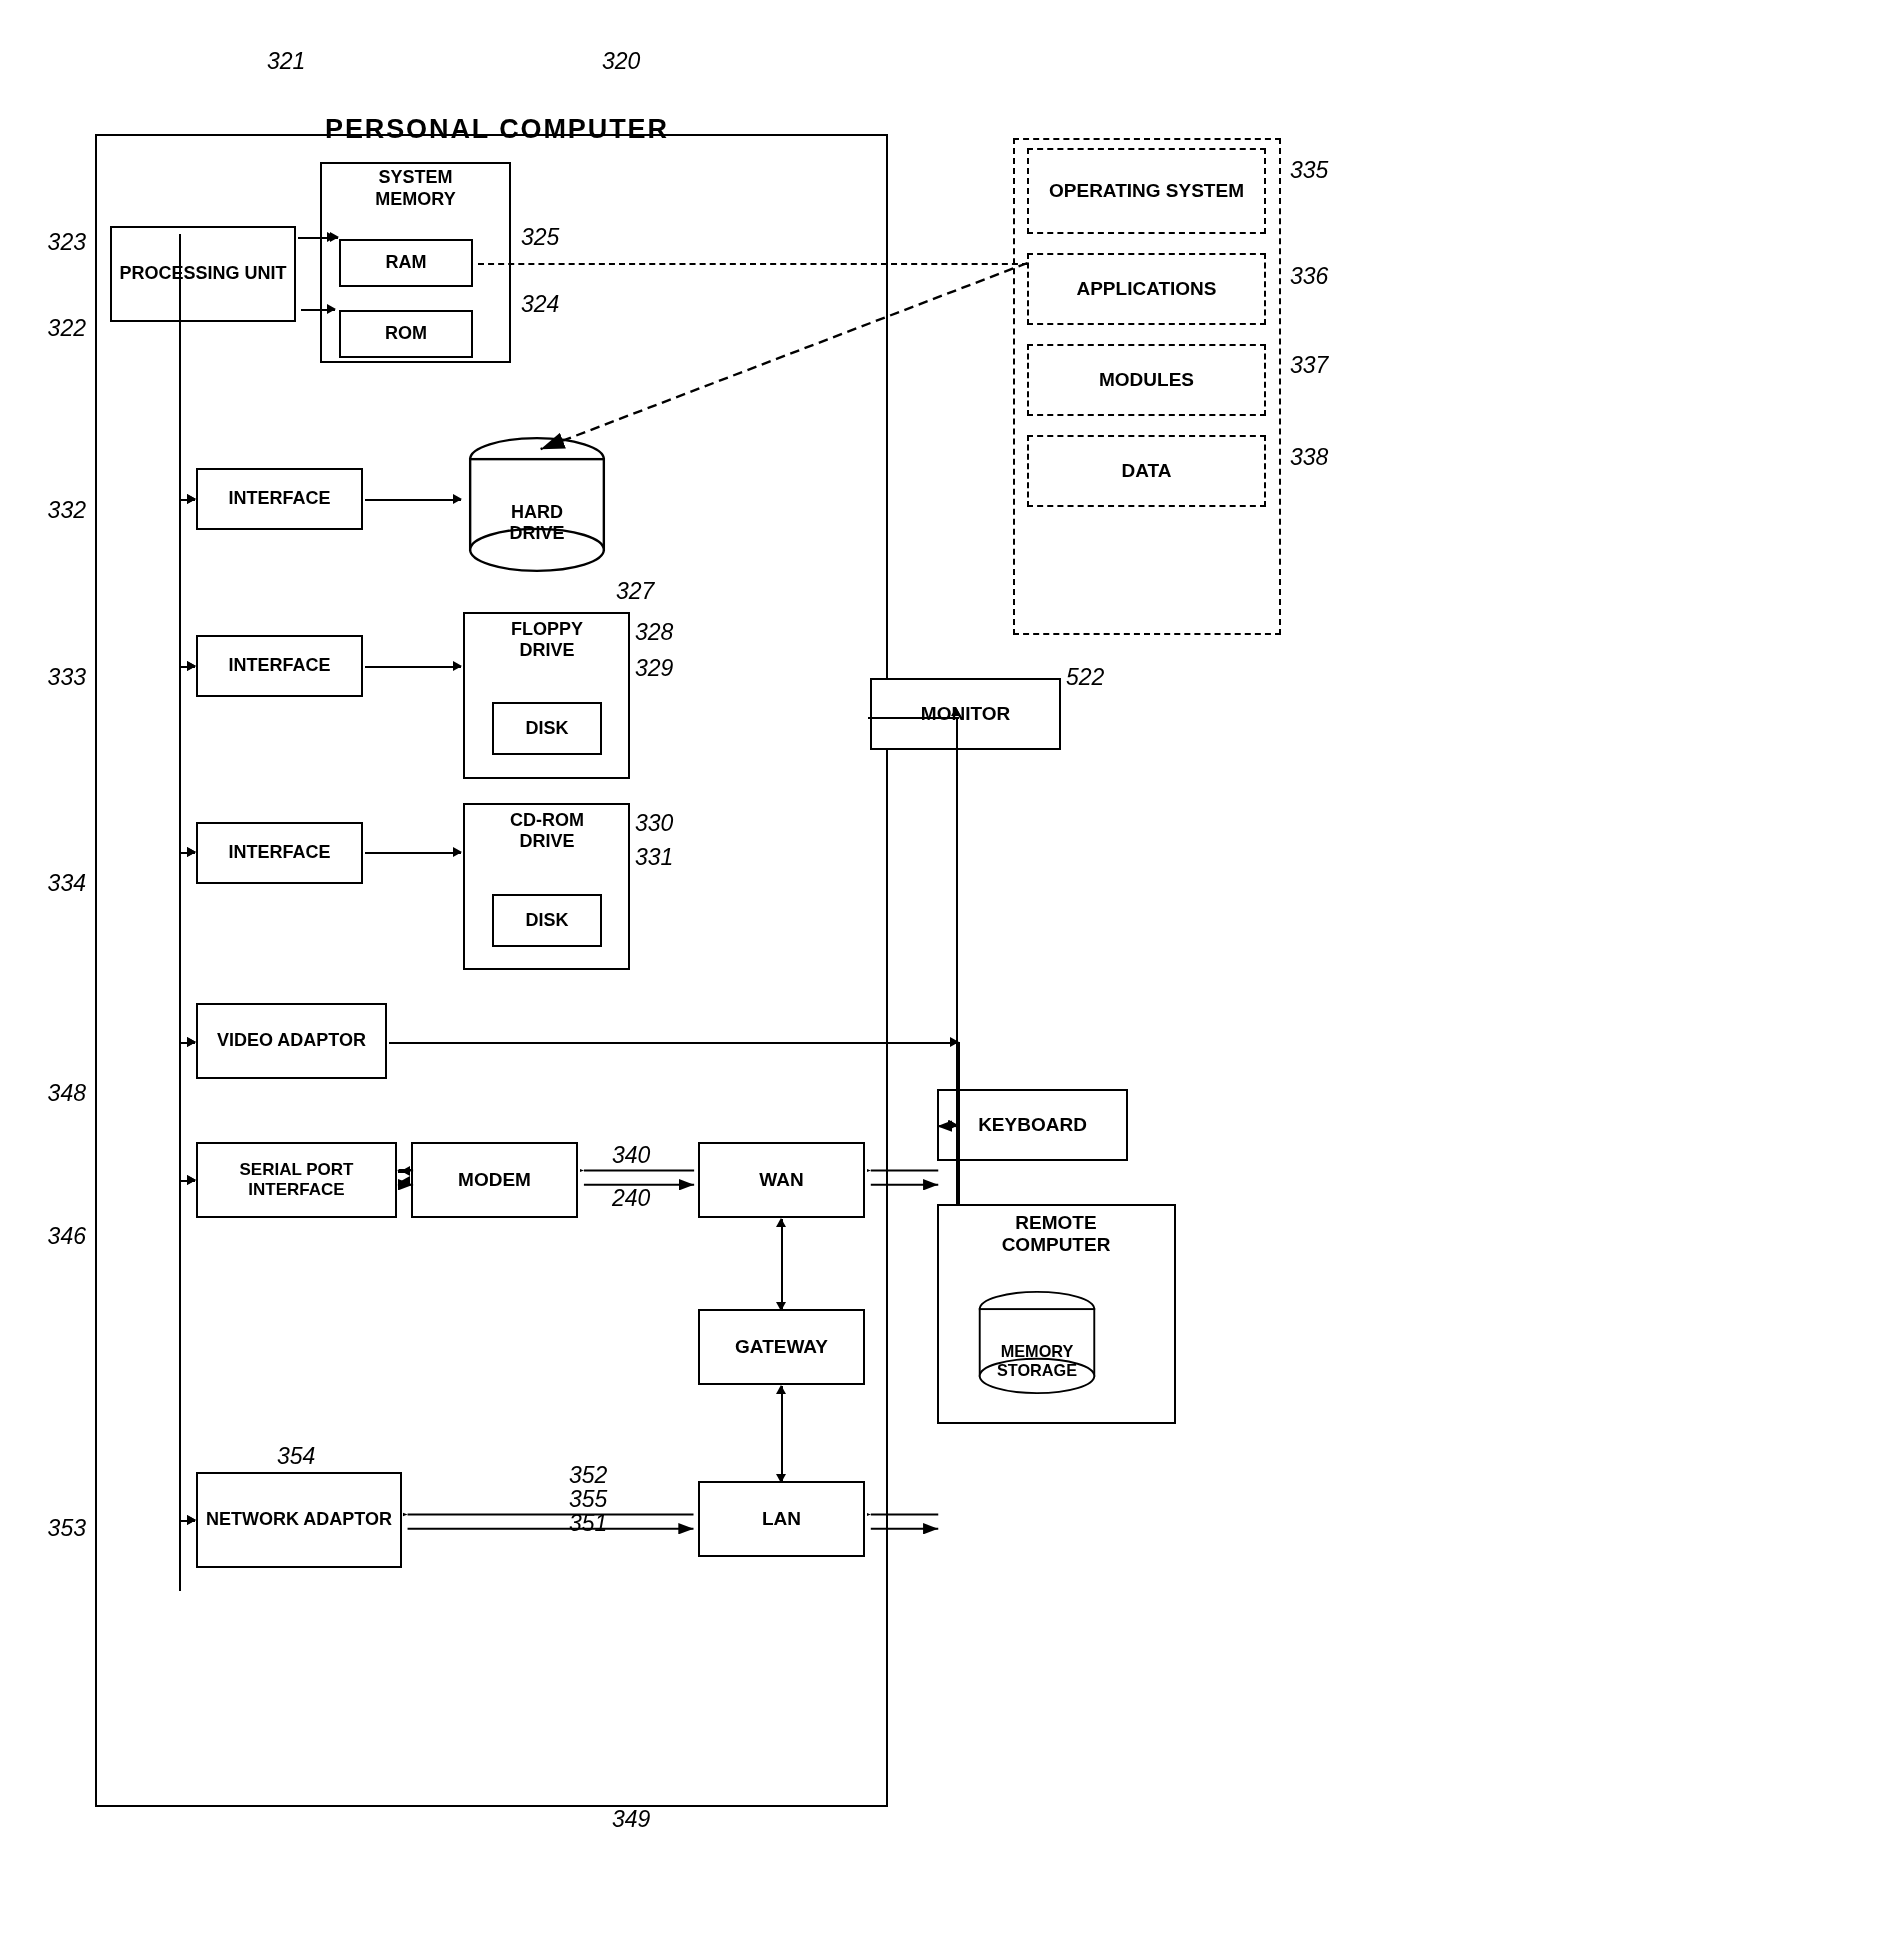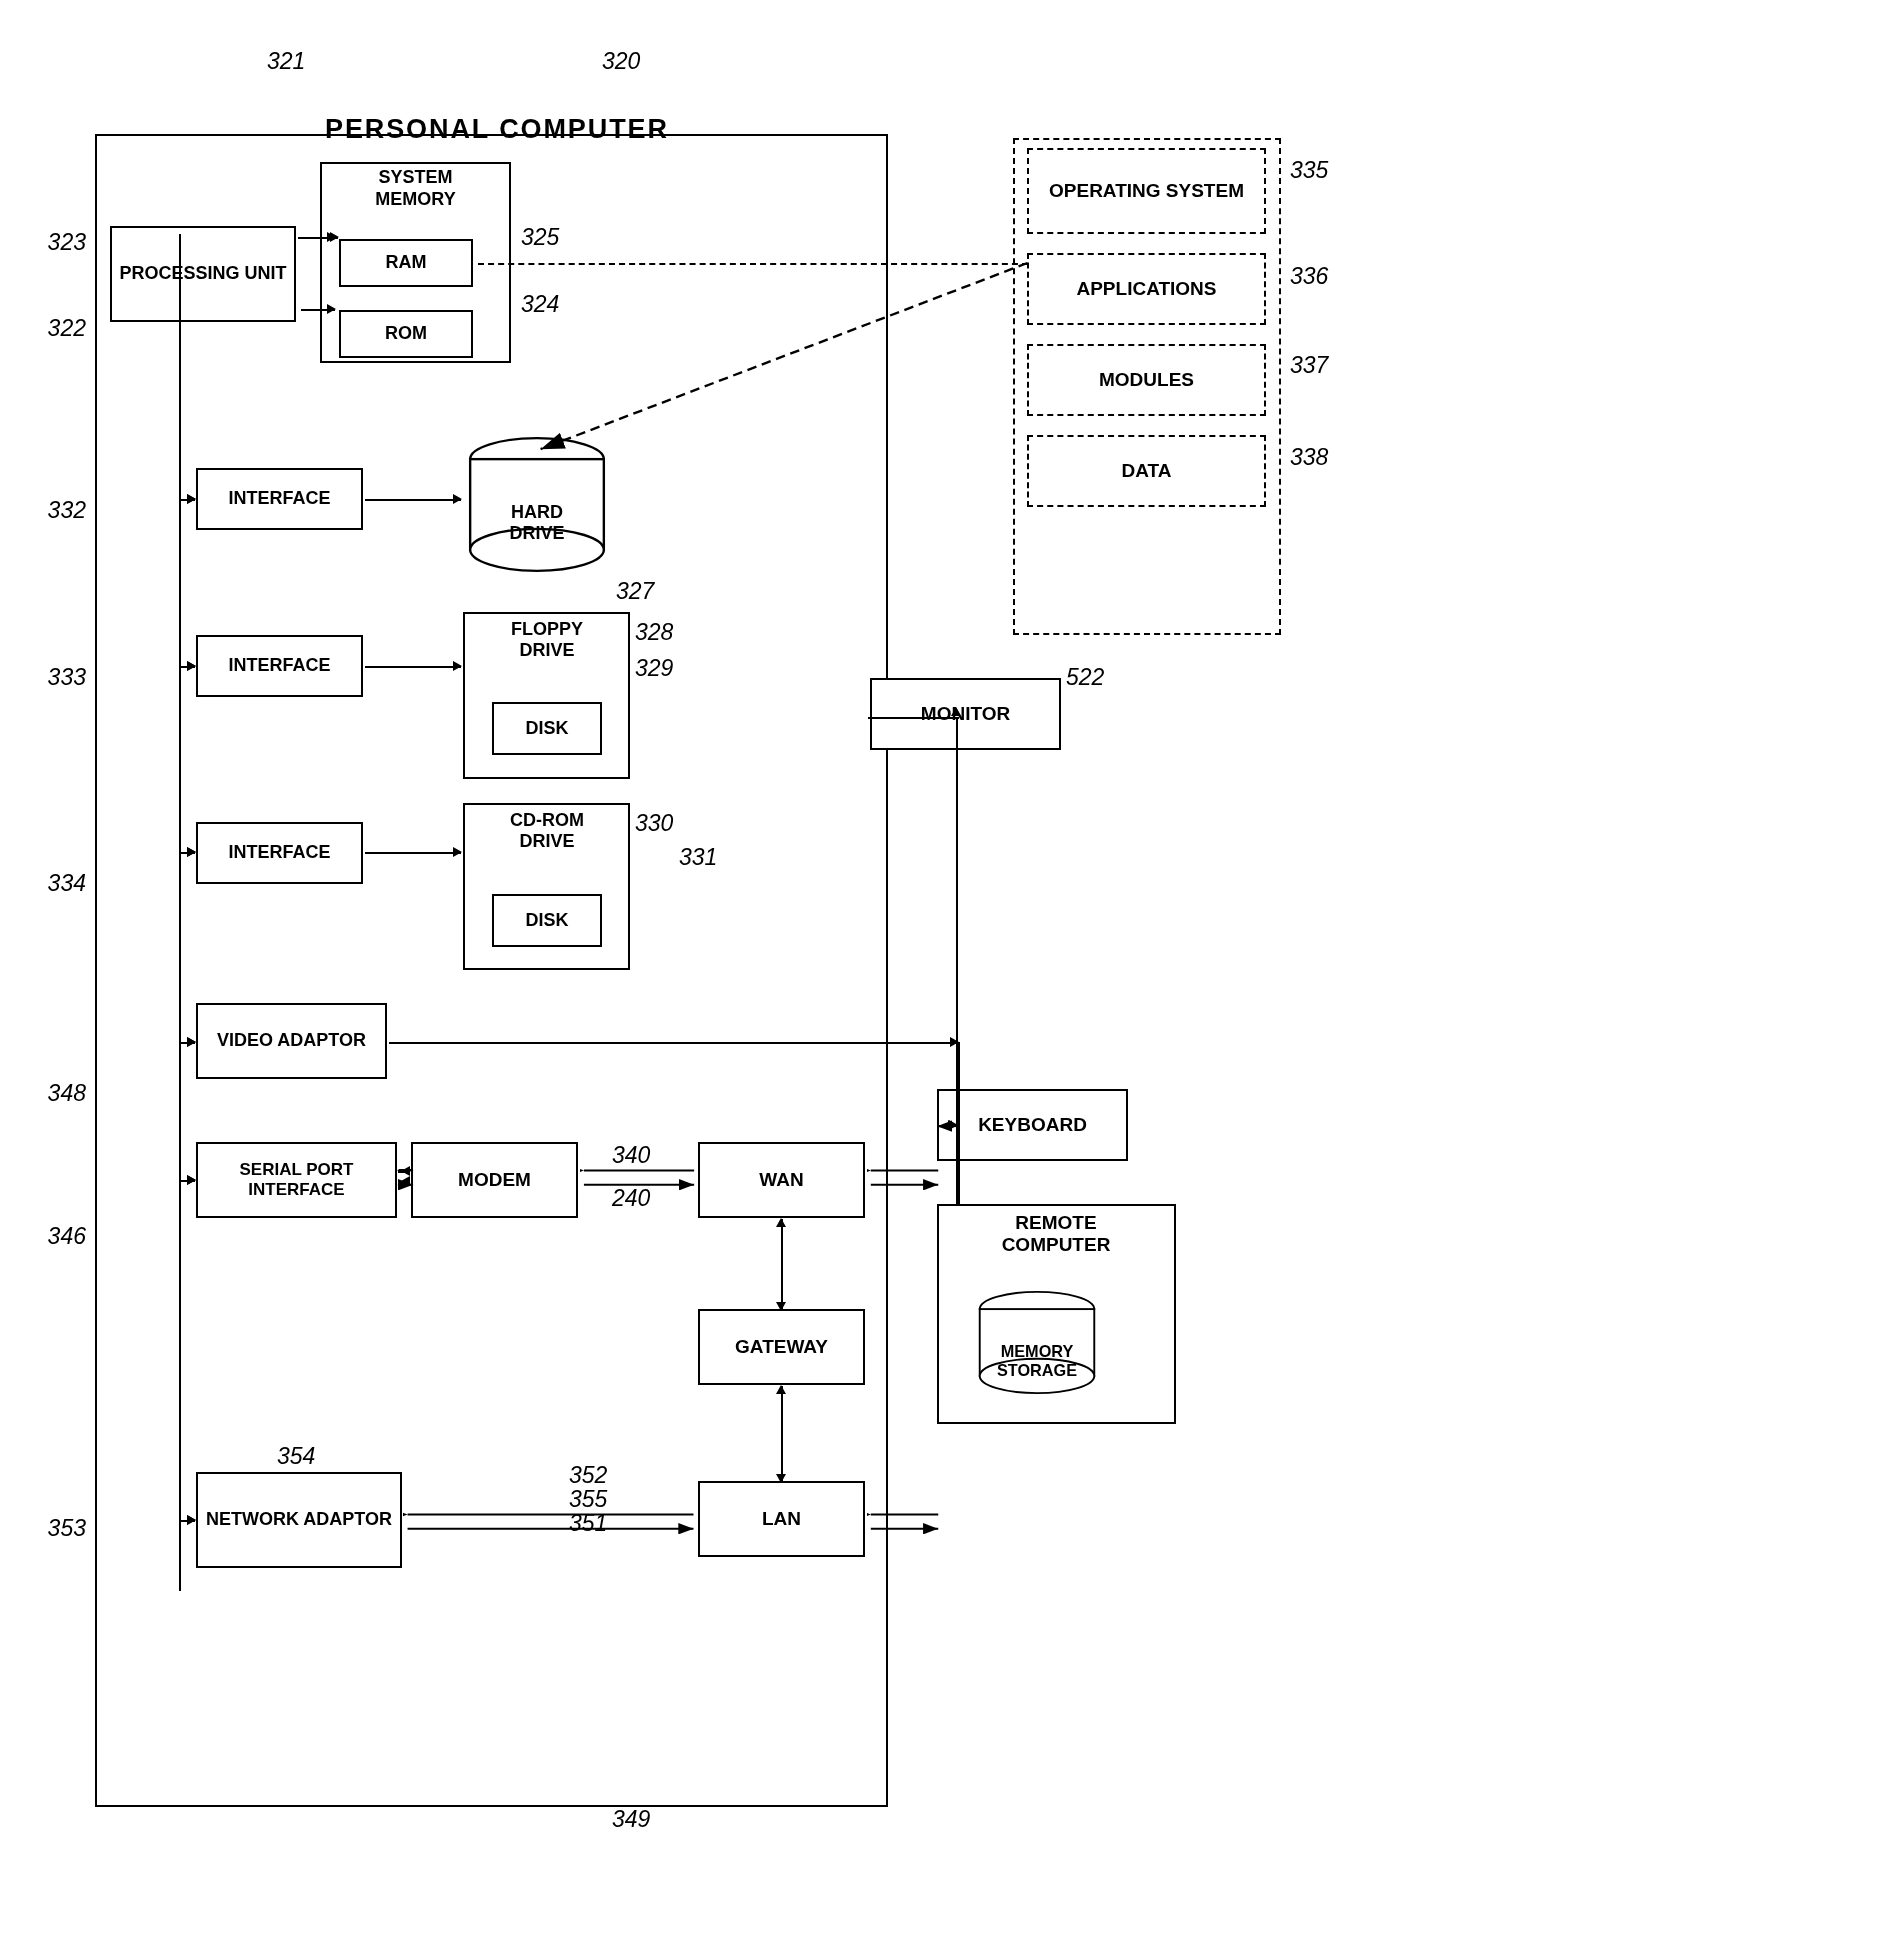--- a/index.html
+++ b/index.html
@@ -275,21 +275,21 @@
 
   <div class="box" style="top:765px; left:425px; width:167px; height:167px; font-size:18px;">
   </div>
   <div style="position:absolute; top:772px; left:435px; font-size:18px; font-weight:bold; text-align:center; width:148px;">CD-ROM<br>DRIVE</div>
 
   <div class="box" style="top:856px; left:454px; width:110px; height:53px; font-size:18px;">
     <span>DISK</span>
   </div>
 
   <span class="ref" style="top:772px; left:597px;">330</span>
-  <span class="ref" style="top:806px; left:597px;margin-left:44px;">331</span>
+  <span class="ref" style="top:806px; left:597px;">331</span>
 
   <div class="box" style="top:965px; left:158px; width:191px; height:76px; font-size:18px;">
     <span>VIDEO
 ADAPTOR</span>
   </div>
   <div class="arrow-h" style="top:1004px; left:143px; width:14.3px;"></div>
 
   <span class="ref" style="top:1042px; left:9.6px;">348</span>
 
   <div class="line" style="top:679px; left:918px; width:1.9px; height:330px;"></div>

